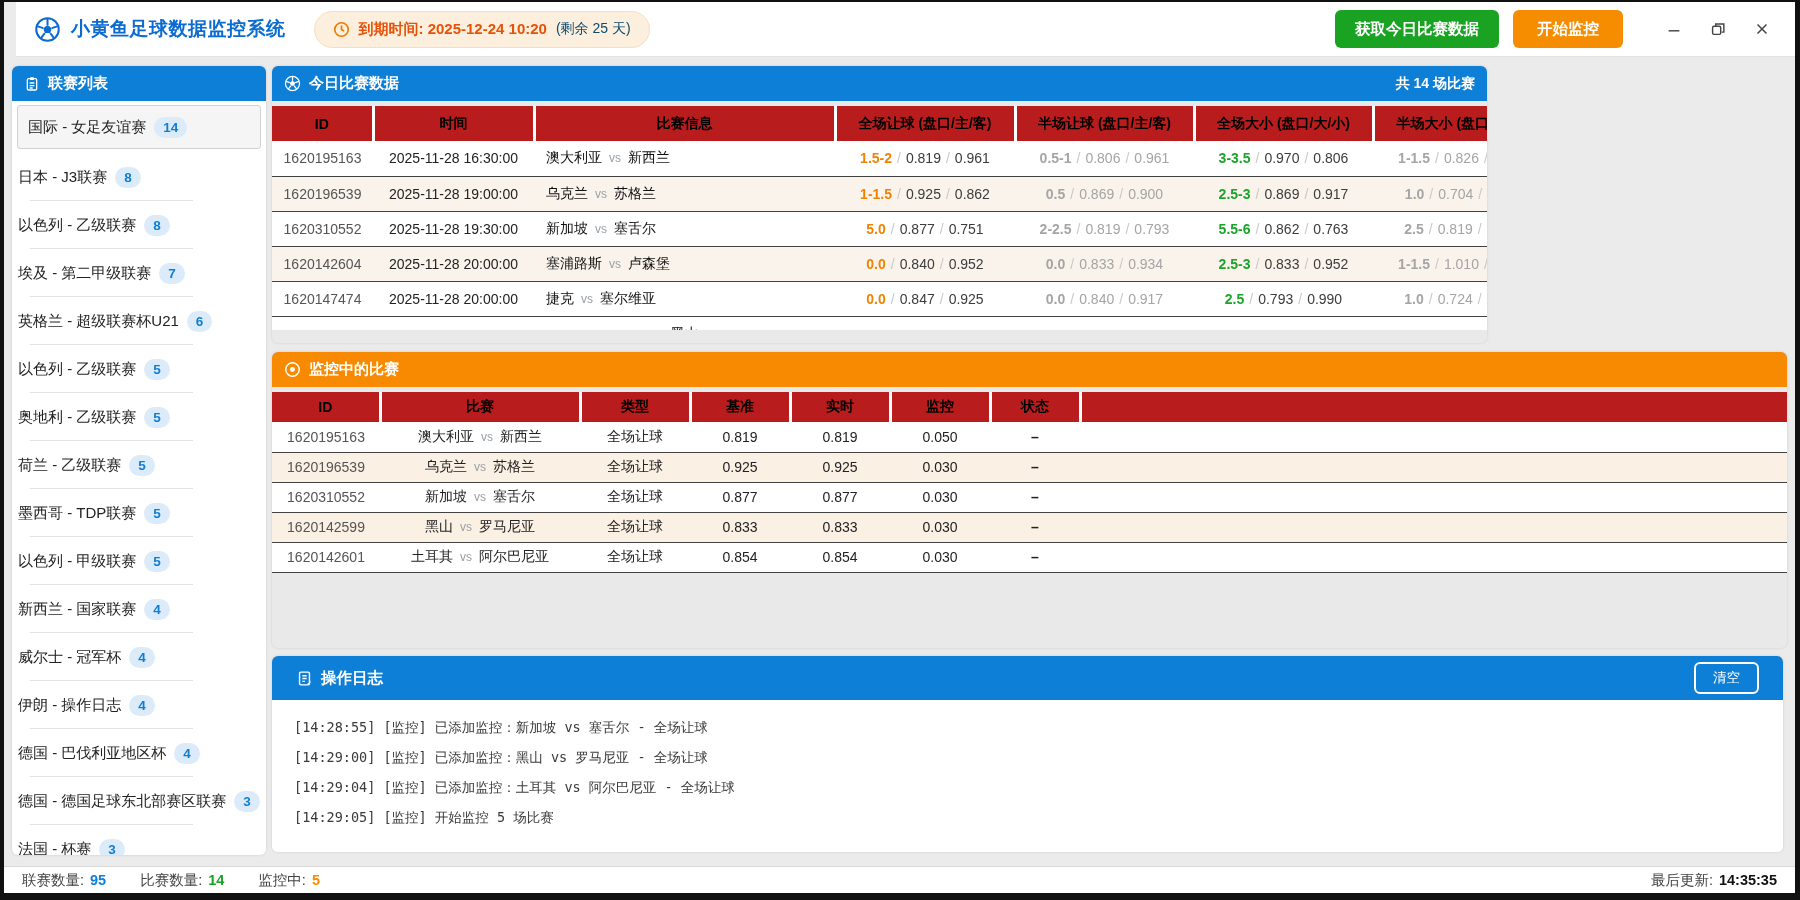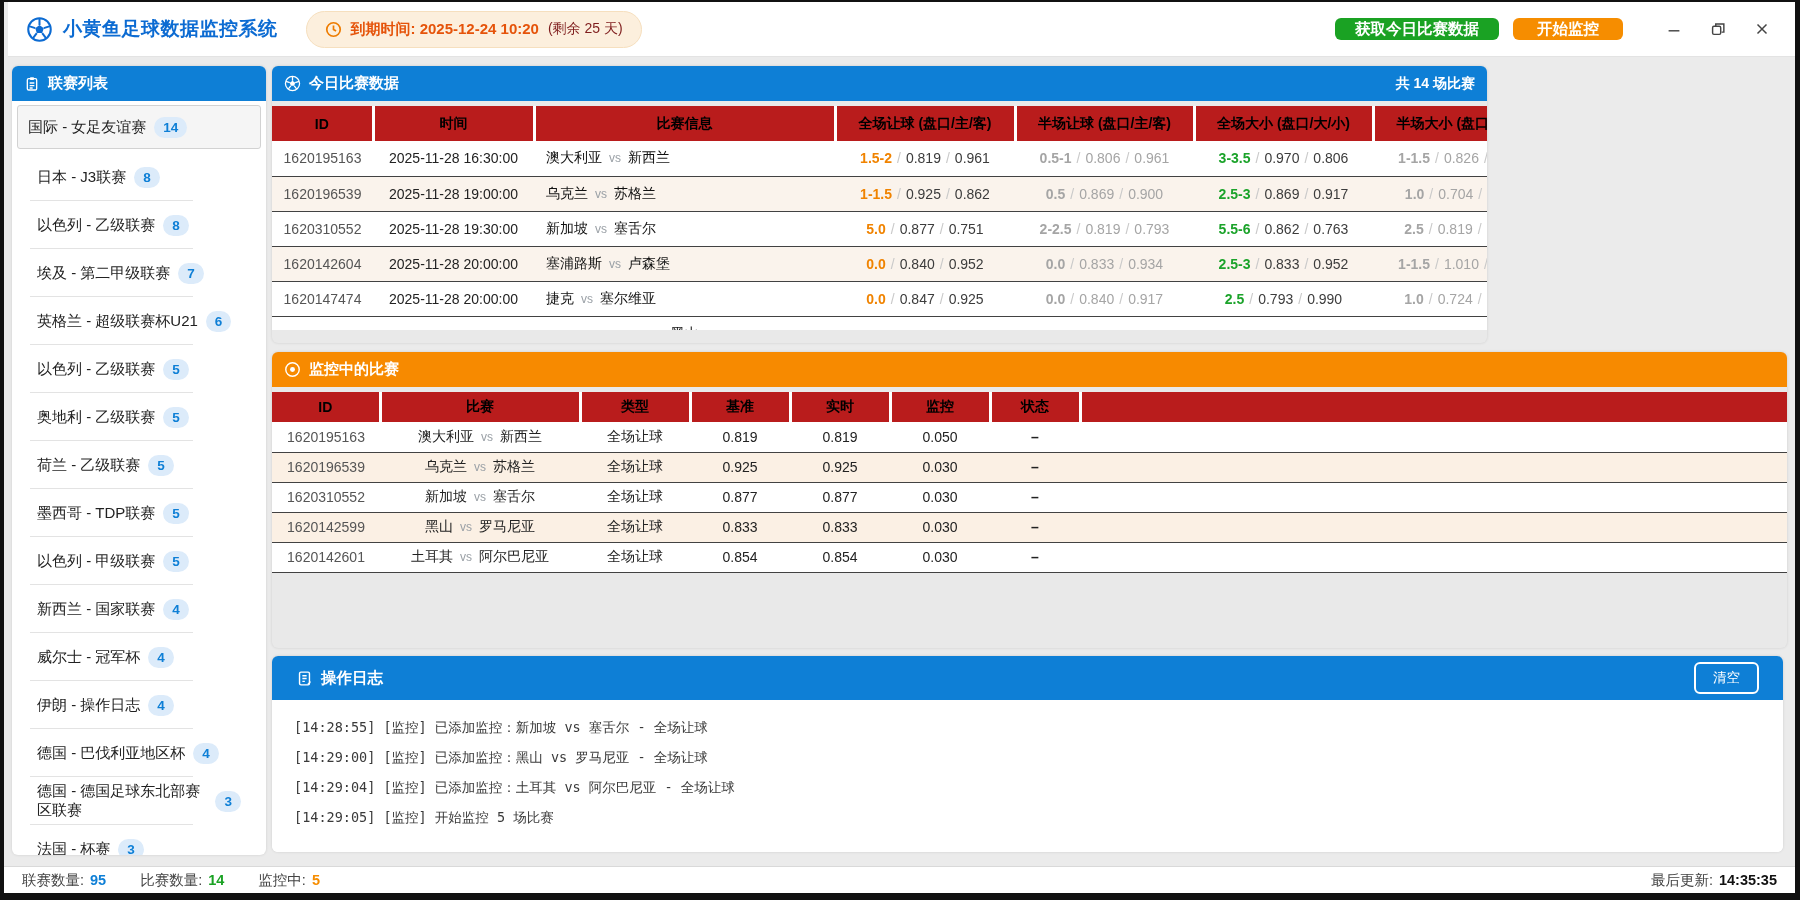--- a/index.html
+++ b/index.html
@@ -1,38 +1,38 @@
 <!DOCTYPE html>
 <html><head>
 <meta charset="utf-8">
 <style>
   * { margin:0; padding:0; box-sizing:border-box; }
   html,body { width:1800px; height:900px; background:#0f0f0f; font-family:"Liberation Sans","DejaVu Sans",sans-serif; overflow:hidden; }
   .window { position:absolute; inset:0; border-top:2px solid #111; border-left:4px solid #111; border-right:5px solid #111; border-bottom:7px solid #111; background:#ebebeb; overflow:hidden; }
 
   
-  .topbar { position:absolute; top:0; left:4px; right:0; height:55px; background:#fff; border-bottom:1px solid #e3e3e3; display:flex; align-items:center; padding:0 16px 0 18px; }
+  .topbar { position:absolute; top:0; left:12px; right:0; height:55px; background:#fff; border-bottom:1px solid #e3e3e3; display:flex; align-items:center; padding:0 16px 0 18px; }
   .app-title { font-size:19px; font-weight:bold; color:#0c6bd2; margin-left:10px; letter-spacing:0.5px; }
   .expiry-pill { margin-left:28px; height:37px; display:flex; align-items:center; gap:9px; background:#fcefdd; border:1px solid #f6dfbe; border-radius:19px; padding:0 18px; }
   .expiry-main { font-size:15px; font-weight:bold; color:#e5530a; }
-  .expiry-remaining { font-size:14px; color:#7f1d1d; }
+  .expiry-remaining { font-size:14px; color:#0c4a6e; }
   .tb-spacer { flex:1; }
-  .btn { height:22px; border:none; border-radius:6px; color:#fff; font-weight:bold; font-size:15.5px; padding:0 20px; cursor:pointer; font-family:inherit; }
+  .btn { height:38px; border:none; border-radius:6px; color:#fff; font-weight:bold; font-size:15.5px; padding:0 20px; cursor:pointer; font-family:inherit; }
   .btn-green { background:#1aa223; margin-right:14px; }
   .btn-orange { background:#f68d00; padding:0 24px; }
   .win-controls { display:flex; align-items:center; gap:10px; margin-left:34px; }
   .wc { width:34px; height:34px; display:flex; align-items:center; justify-content:center; color:#333; cursor:pointer; }
 
   
   .side-card { position:absolute; left:8px; top:64px; width:254px; height:789px; background:#fff; border-radius:6px; overflow:hidden; box-shadow:0 0 3px rgba(0,0,0,0.12); }
   .p-head { height:35px; display:flex; align-items:center; gap:8px; padding:0 12px; color:#fff; font-weight:bold; font-size:15px; }
   .head-blue { background:#0e7fd6; }
   .head-orange { background:#f78a00; }
   .side-list { padding-top:4px; }
-  .side-item { position:relative; height:48px; display:flex; align-items:center; padding:0 25px; font-size:15px; color:#222; cursor:pointer; }
+  .side-item { position:relative; height:48px; display:flex; align-items:center; padding:0 6px; font-size:15px; color:#222; cursor:pointer; }
   .side-item::after { content:""; position:absolute; left:18px; bottom:0; width:64%; height:1px; background:#e3e3e3; }
   .side-item.selected { height:44px; margin:0 5px 4px 5px; border:1px solid #d2d2d2; border-radius:3px; background:#f5f5f5; padding:0 10px; }
   .side-item.selected::after { display:none; }
   .badge { margin-left:8px; background:#dcebfa; color:#0e7fd6; font-weight:bold; font-size:13.5px; padding:3px 9px; border-radius:11px; }
 
   
   .card { position:absolute; background:#e9e9e9; border-radius:6px; overflow:hidden; box-shadow:0 0 3px rgba(0,0,0,0.12); }
   .card-today { left:268px; top:64px; width:1215px; height:277px; }
   .card-mon   { left:268px; top:350px; width:1515px; height:296px; }
   .card-log   { left:268px; top:654px; width:1511px; height:196px; background:#fff; }

